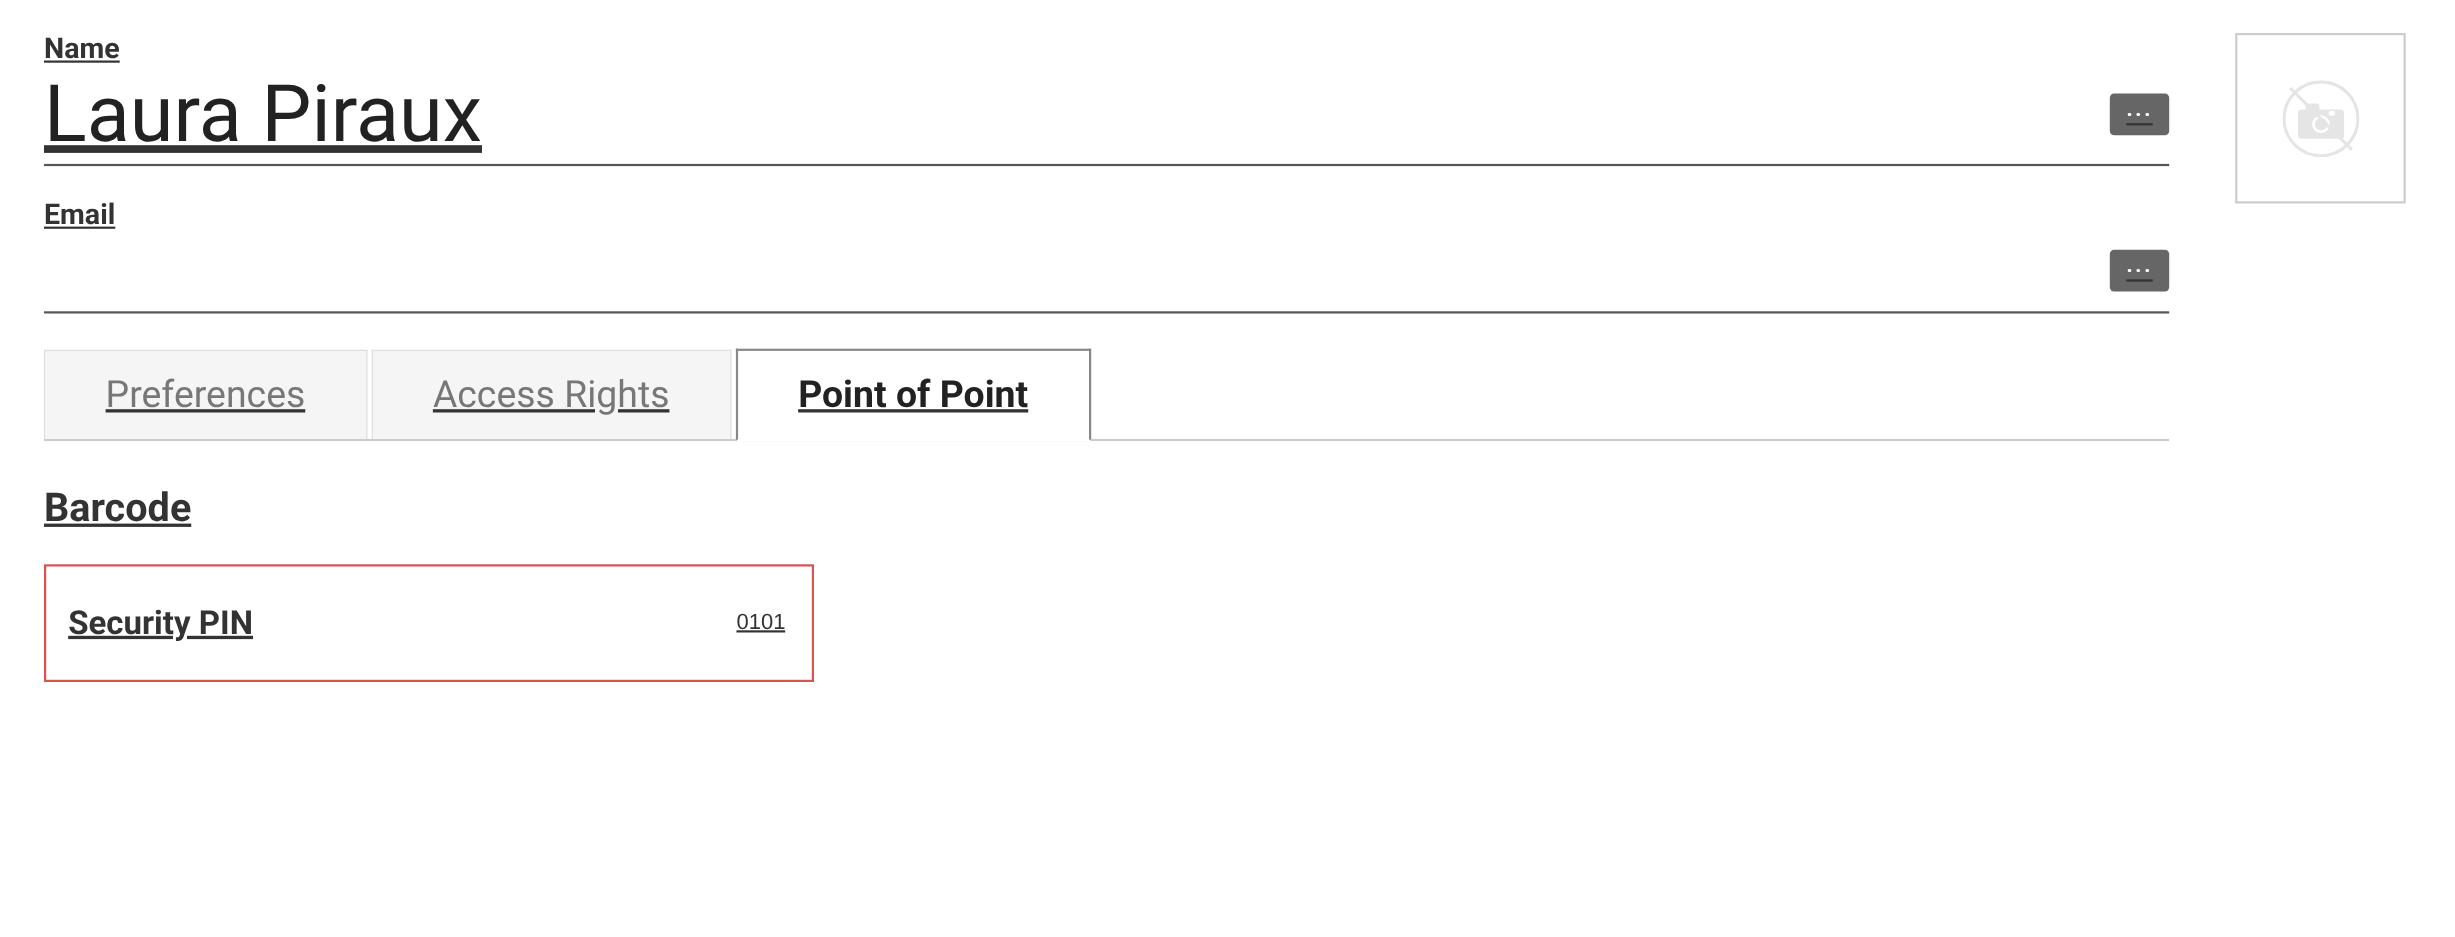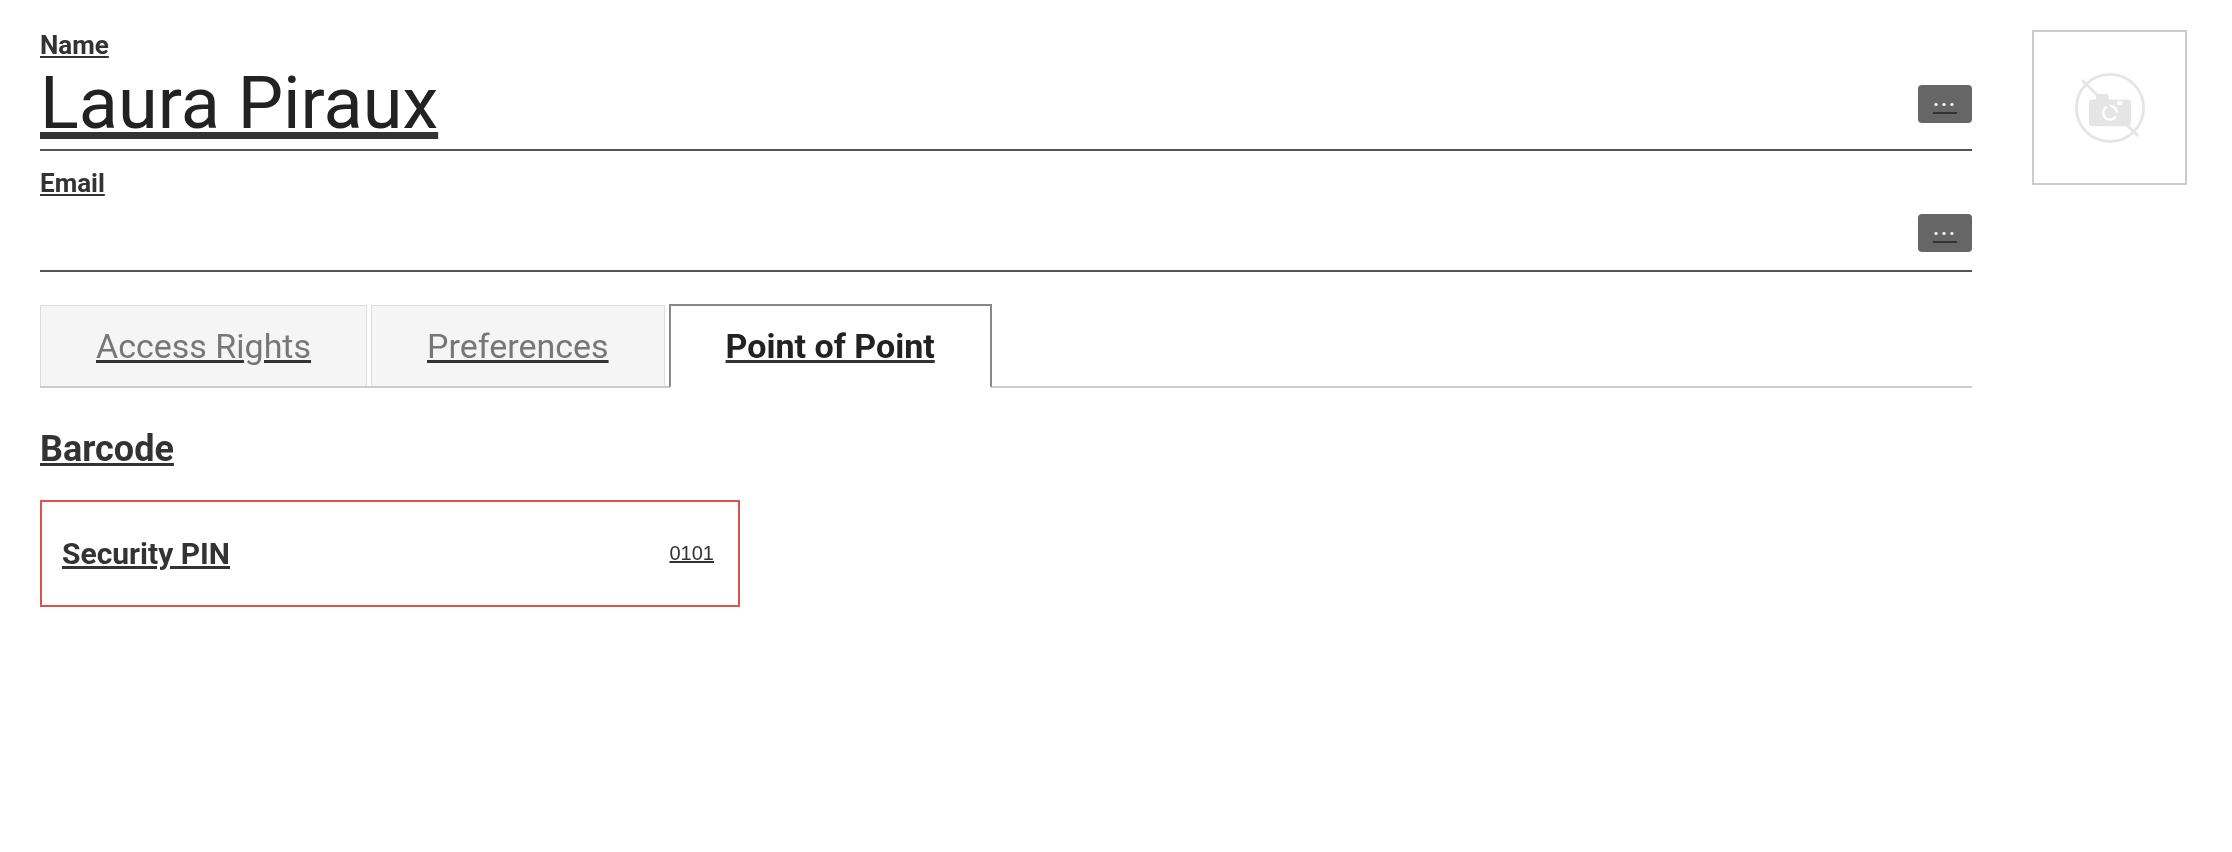--- a/index.html
+++ b/index.html
@@ -60,21 +60,21 @@
       font-weight: 700;
       color: #333;
       margin-bottom: 4px;
     }
 
     .field-value-row {
       display: flex;
       align-items: center;
       border-bottom: 2px solid #555;
       padding-bottom: 6px;
-      margin-bottom: 17px;
+      margin-bottom: 30px;
     }
 
     .field-value {
       flex: 1;
       font-size: 72px;
       font-weight: 400;
       color: #222;
       line-height: 1.1;
     }
 
@@ -213,24 +213,24 @@
       <div class="email-field-value-row">
         <div class="email-value"></div>
         <div class="more-btn">
           <span class="more-btn-dots">···</span>
         </div>
       </div>
     </div>
 
     <div class="tabs-container">
       <div class="tab inactive">
+        <span>Preferences</span>
+      </div>
+      <div class="tab inactive">
         <span>Access Rights</span>
-      </div>
-      <div class="tab inactive">
-        <span>Preferences</span>
       </div>
       <div class="tab active">
         <span>Point of Point</span>
       </div>
     </div>
 
     <div class="tab-content">
       <div class="section-label">Barcode</div>
       <div class="form-row">
         <div class="form-row-label">Security PIN</div>

